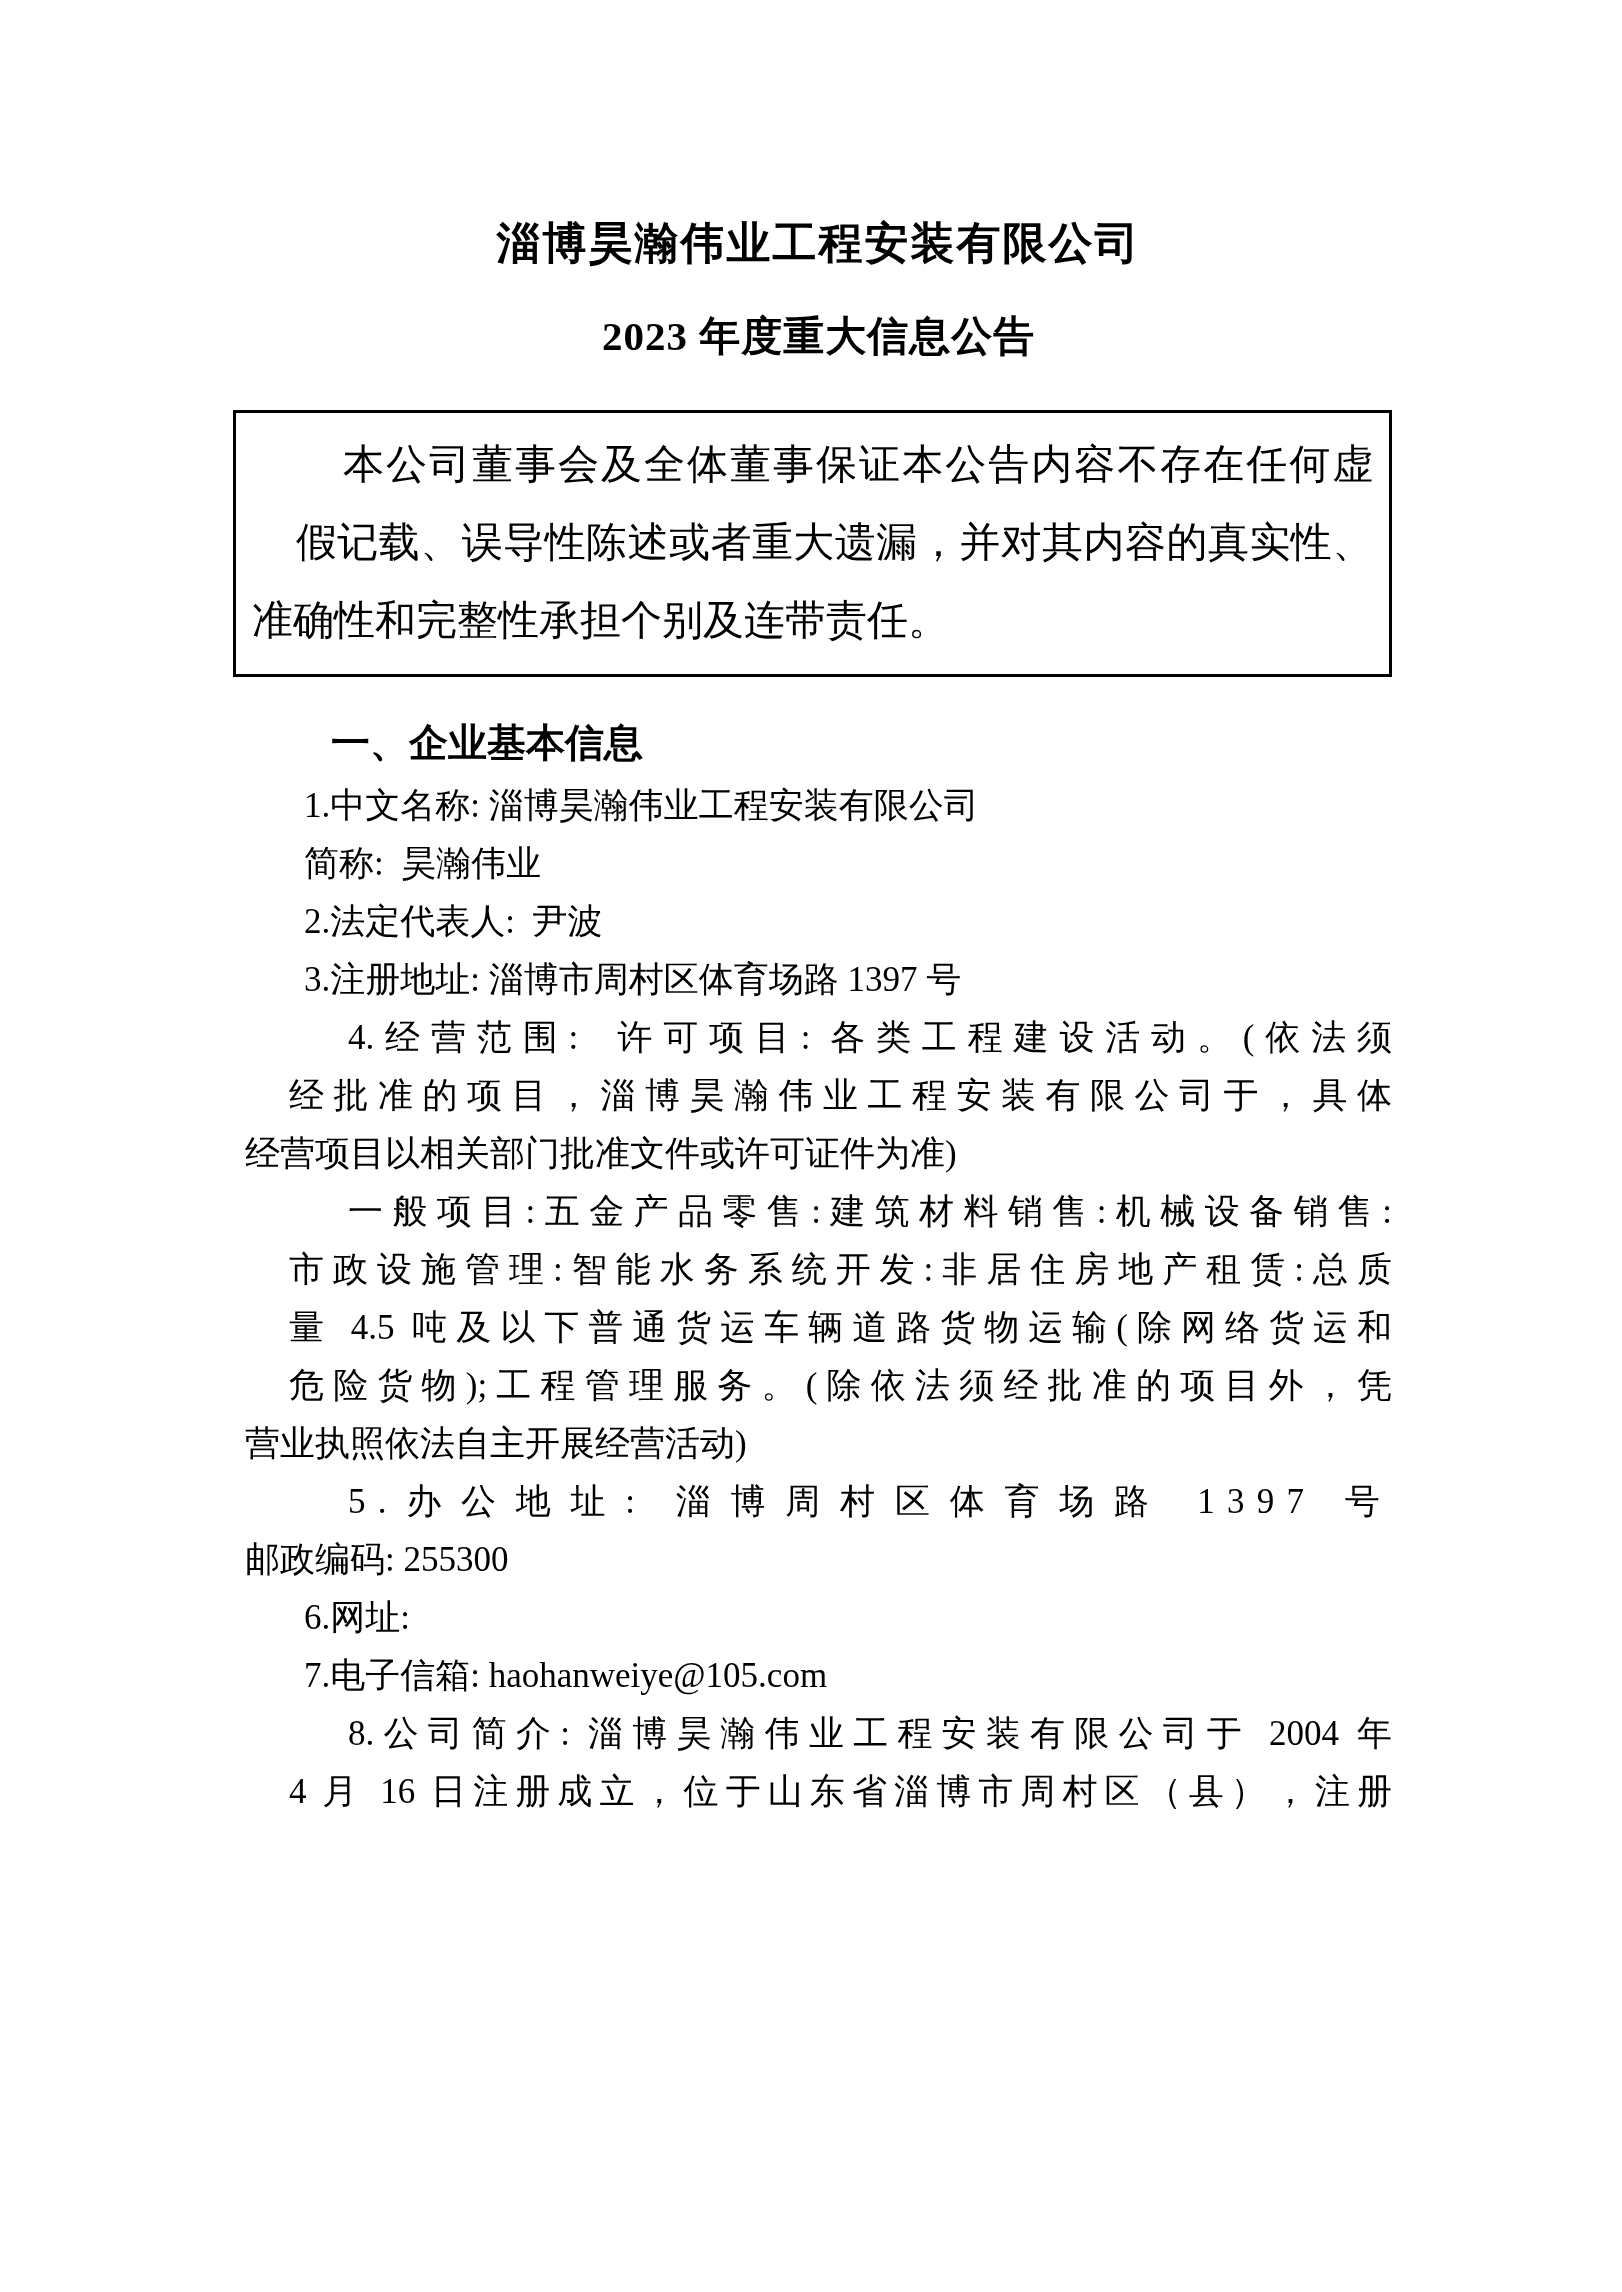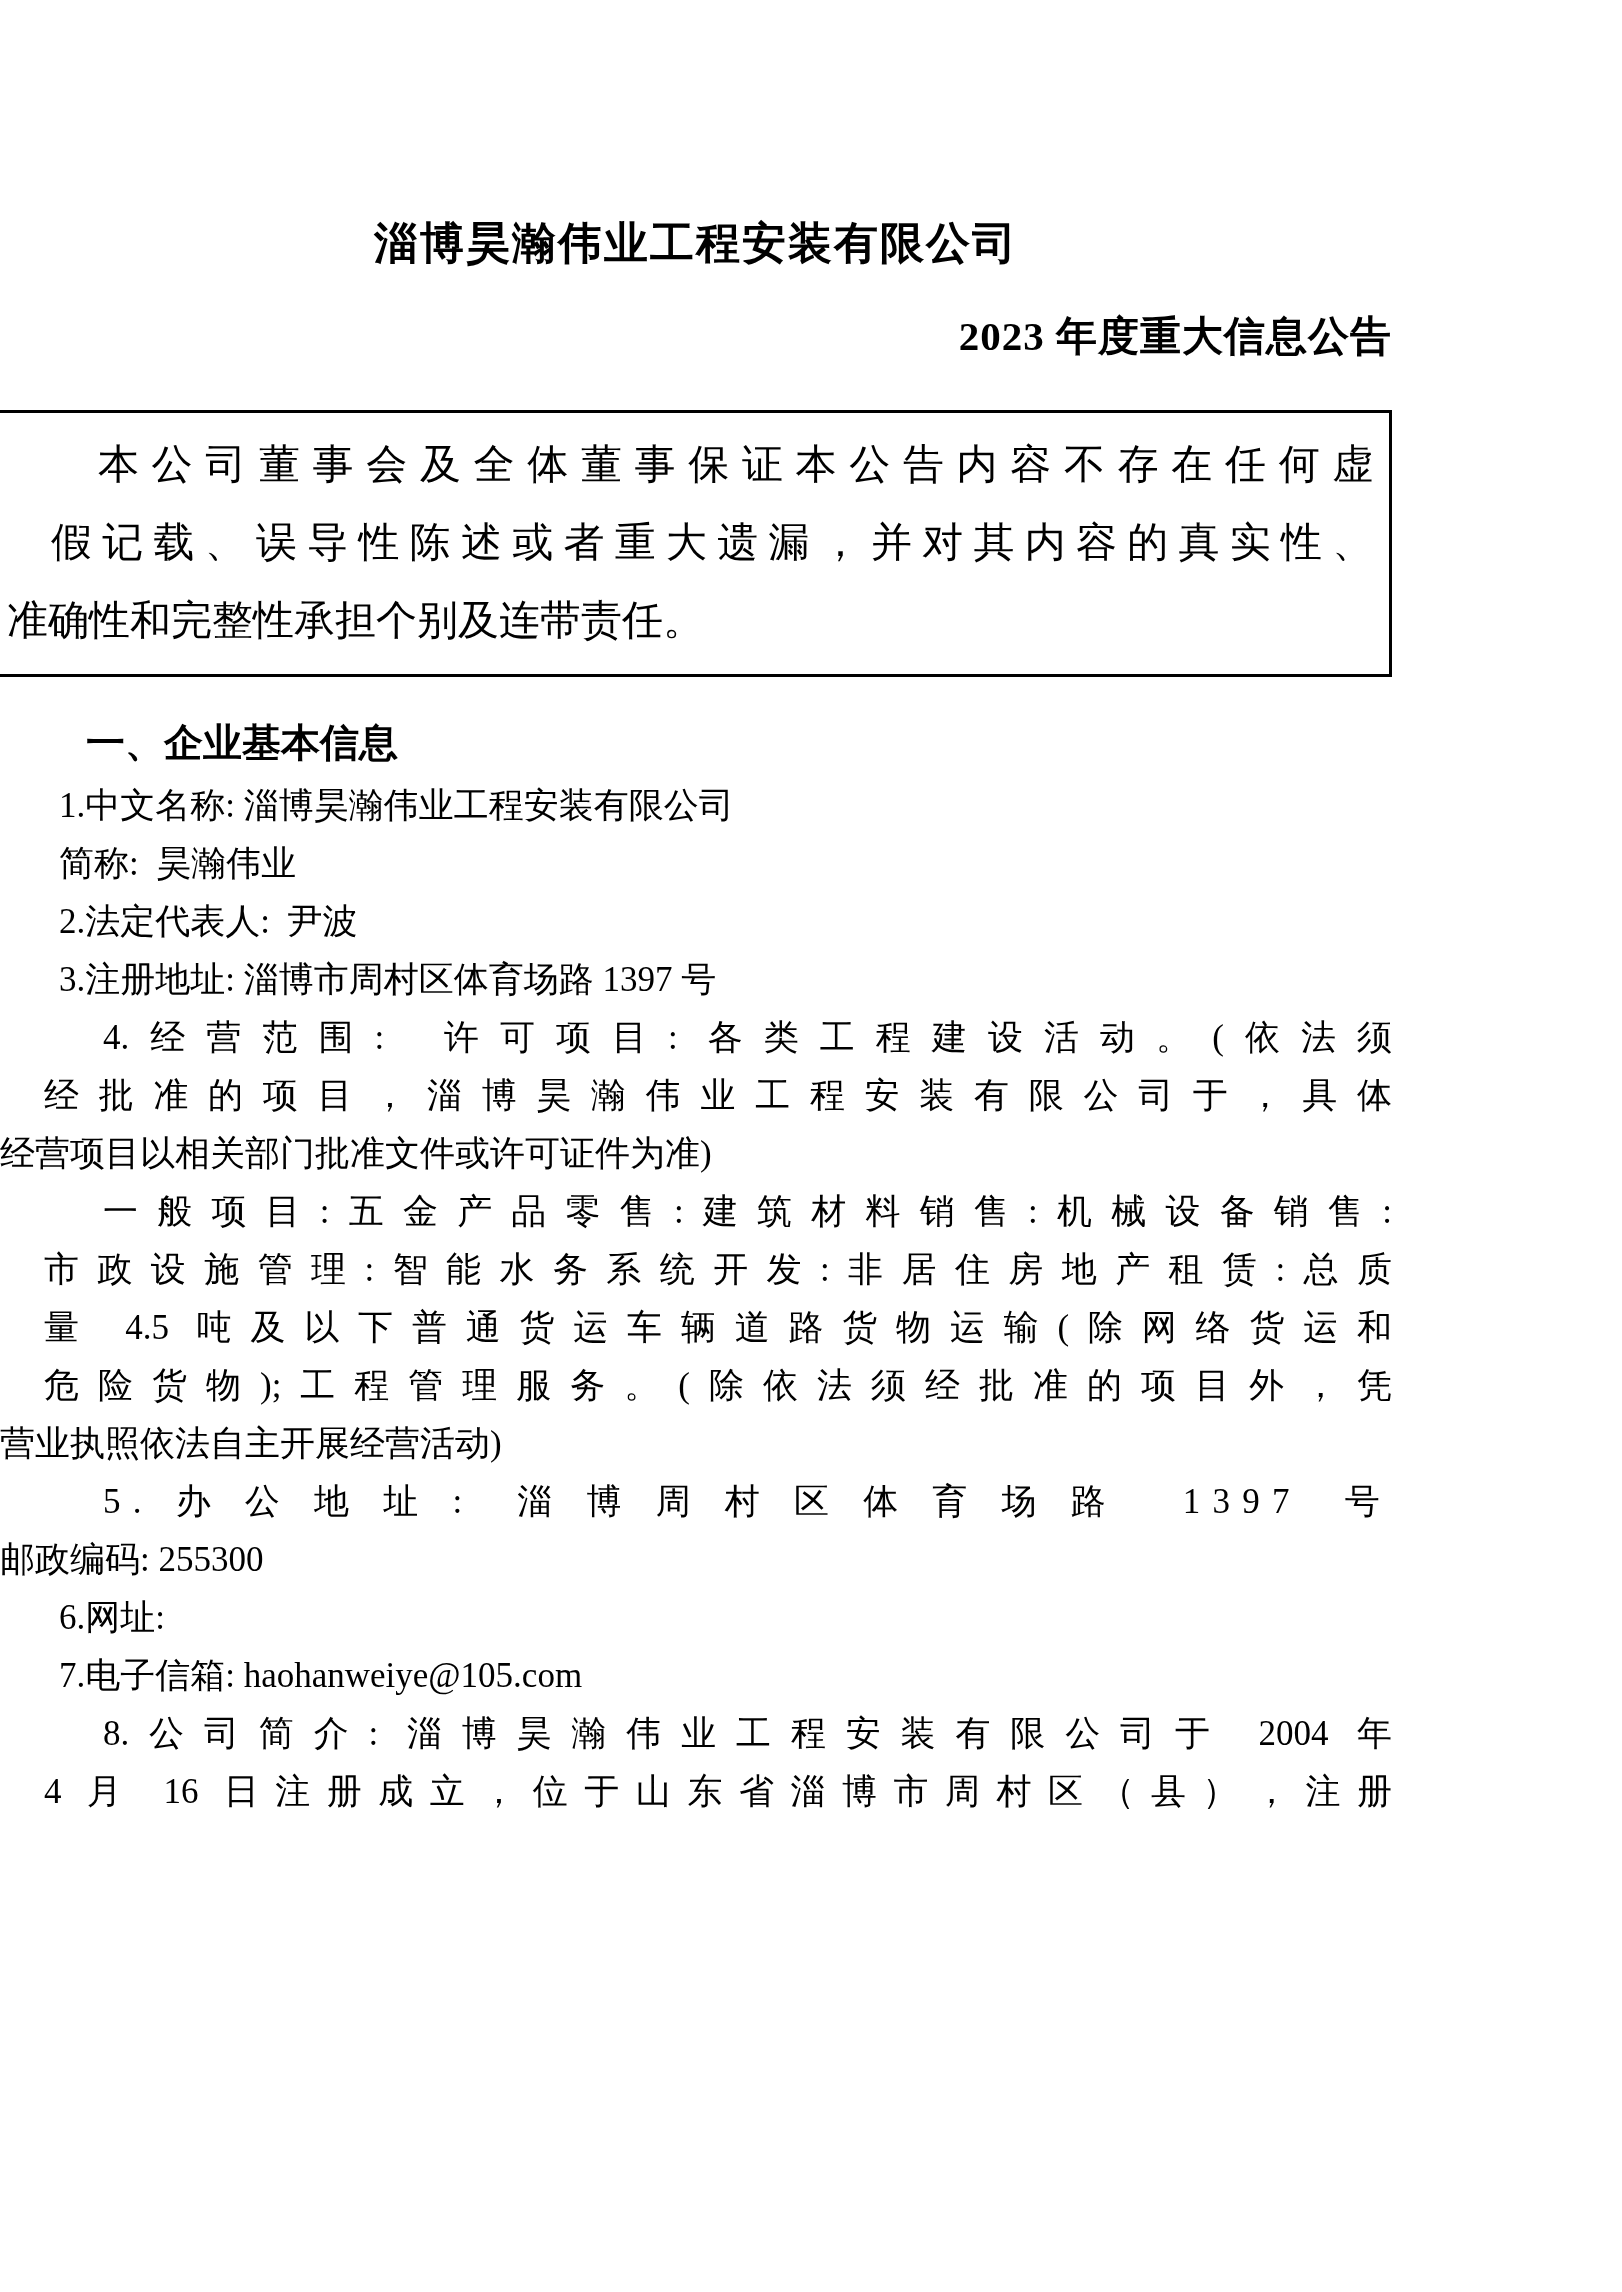--- a/index.html
+++ b/index.html
@@ -10,37 +10,38 @@
   .page {
     position: relative;
     width: 1622px;
     height: 2293px;
     background: #ffffff;
     color: #000000;
     font-family: "Liberation Serif", "DejaVu Serif", serif;
     overflow: hidden;
   }
   .content {
+    padding-left: 245px;
     padding-right: 230px;
   }
   .title-main {
     margin: 0;
     padding-top: 218px;
     font-size: 44px;
     line-height: 1.2;
     font-weight: bold;
     text-align: center;
     letter-spacing: 2px;
   }
   .title-sub {
     margin: 41px 0 0 0;
     font-size: 41px;
     line-height: 1.2;
     font-weight: bold;
-    text-align: right;
+    text-align: center;
     letter-spacing: 1px;
   }
   .disclaimer-box {
     margin: 49px 0 0 -11.8px;
     border: 3.9px solid #000000;
     padding: 11.8px 15.7px 15.7px 15.7px;
   }
   .disclaimer-box .box-line {
     font-size: 41px;
     line-height: 78px;

